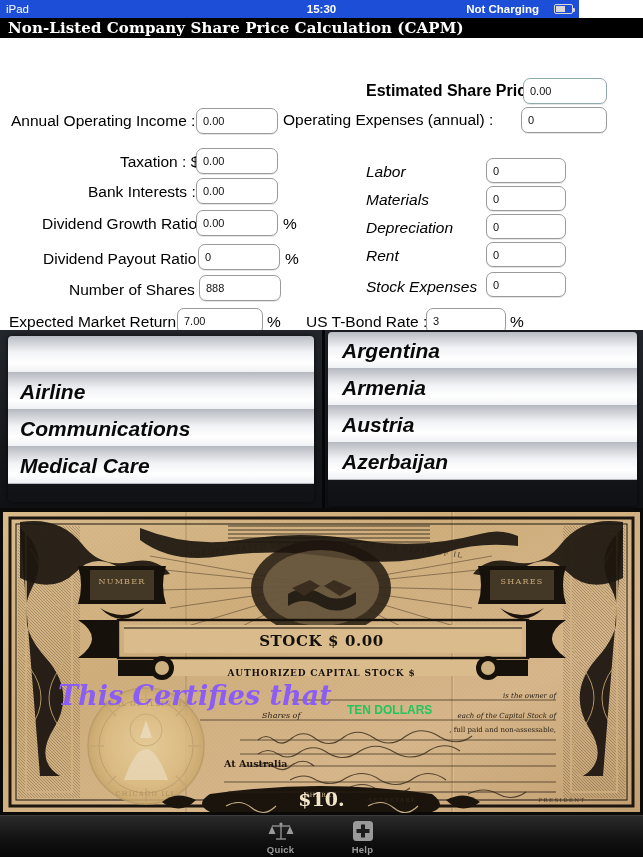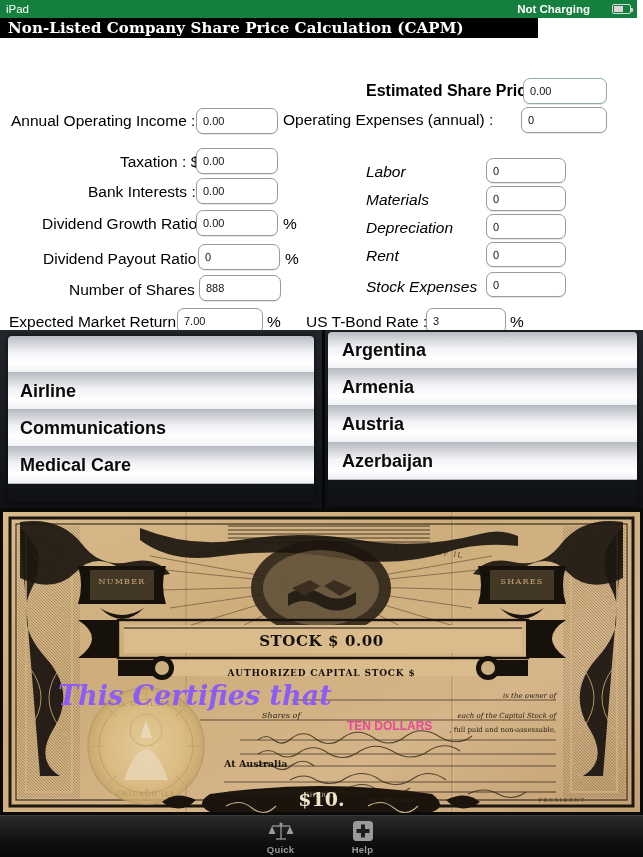--- a/index.html
+++ b/index.html
@@ -7,41 +7,41 @@
   html, body {
     width: 643px; height: 857px;
     overflow: hidden;
     background: #ffffff;
     font-family: "Liberation Sans", sans-serif;
   }
   #app { position: relative; width: 643px; height: 857px; }
 
   
   .statusbar {
-    position: absolute; left: 0; top: 0; width: 637px; height: 18px;
-    background: #15803d; color: #fff;
+    position: absolute; left: 0; top: 0; width: 579px; height: 18px;
+    background: #1d4ed8; color: #fff;
     font-size: 11.5px; font-weight: bold;
     display: flex; align-items: center;
   }
   .sb-left { position: absolute; left: 6px; font-weight: normal; font-size: 11.5px; }
   .sb-center { position: absolute; left: 0; width: 643px; text-align: center; font-size: 11.5px; }
-  .sb-right { position: absolute; right: 6px; display: flex; align-items: center; gap: 22px; font-size: 11.5px; }
+  .sb-right { position: absolute; right: 6px; display: flex; align-items: center; gap: 15px; font-size: 11.5px; }
   .battery {
     width: 19px; height: 10px; border: 1px solid #d8d8d8; border-radius: 2px;
     position: relative; display: inline-block;
   }
   .battery::after {
     content:""; position: absolute; right: -3px; top: 3px;
     width: 2px; height: 4px; background: #d8d8d8; border-radius: 0 1px 1px 0;
   }
   .battery i { position: absolute; left: 1px; top: 1px; bottom: 1px; width: 9px; background: #d8d8d8; display:block; }
 
   
   .titlebar {
-    position: absolute; left: 0; top: 18px; width: 538px; height: 20px;
+    position: absolute; left: 0; top: 18px; width: 643px; height: 20px;
     background: #000; color: #fff;
     font-family: "DejaVu Serif", "Liberation Serif", serif;
     font-weight: bold; font-size: 15px;
     display: flex; align-items: center;
     padding-left: 8px;
     letter-spacing: .1px;
   }
 
   
   .form {
@@ -89,26 +89,27 @@
   .pwheel {
     position: absolute; left: 8px; right: 8px; top: 6px; bottom: 6px;
     border-radius: 4px;
     overflow: hidden;
     box-shadow: 0 0 5px rgba(0,0,0,.7);
   }
   .picker.right .pwheel { left: 6px; right: 6px; top: 2px; bottom: 2px; }
   .prow {
     height: 37px; line-height: 37px;
     padding-left: 12px;
-    font-size: 18px; font-weight: bold;
+    font-size: 21px; font-weight: bold;
     color: #0a0a0a;
     background: linear-gradient(180deg,#b9bcc3 0%,#f2f3f6 45%,#ffffff 75%,#f0f1f4 100%);
     border-bottom: 1px solid #b7b9c0;
     white-space: nowrap; overflow: hidden;
     text-shadow: 0 1px 0 rgba(255,255,255,.55);
+    font-style: italic;
   }
   .prow.sel {
     background: linear-gradient(180deg,#9ea4c4 0%,#c3c8e0 35%,#d7dbec 60%,#b4bad6 100%);
     color: #1b1d28;
     border-top: 1px solid #858bab;
     border-bottom: 1px solid #858bab;
   }
   .picker.right .prow { padding-left: 14px; }
   .pdiv {
     position: absolute; top: 0; bottom: 0; width: 3px;
@@ -129,21 +130,21 @@
     letter-spacing: .6px;
   }
   .certtxt-at {
     position: absolute; left: 224px; top: 250px;
     font-family: "DejaVu Serif","Liberation Serif",serif;
     font-weight: bold; font-size: 9.5px; color: #1a130c;
   }
   .certtxt-ten {
     position: absolute; left: 347px; top: 195px;
     font-family: "Liberation Sans",sans-serif;
-    font-weight: bold; font-size: 12px; color: #ec4899; margin-top: 16px;
+    font-weight: bold; font-size: 12px; color: #22c55e;
   }
   .certtxt-cap {
     position: absolute; left: 0; width: 643px; top: 160px;
     text-align: center;
     font-family: "DejaVu Serif","Liberation Serif",serif;
     font-weight: bold; font-size: 9px; color: #15110d;
     letter-spacing: .8px;
   }
   .certtxt-this {
     position: absolute; left: 58px; top: 172px;
@@ -181,20 +182,21 @@
   .tabicon { height: 23px; display:flex; align-items:center; justify-content:center; }
   .tablabel { margin-top: 2px; letter-spacing: .2px; }
 </style>
 </head>
 <body>
 
 <div id="app">
 
   <div class="statusbar">
     <span class="sb-left">iPad</span>
+    <span class="sb-center">15:30</span>
     <span class="sb-right">
       <span>Not Charging</span>
       <span class="battery">
           <i></i>
         </span>
     </span>
   </div>
 
   <div class="titlebar">Non-Listed Company Share Price Calculation (CAPM)</div>
 

